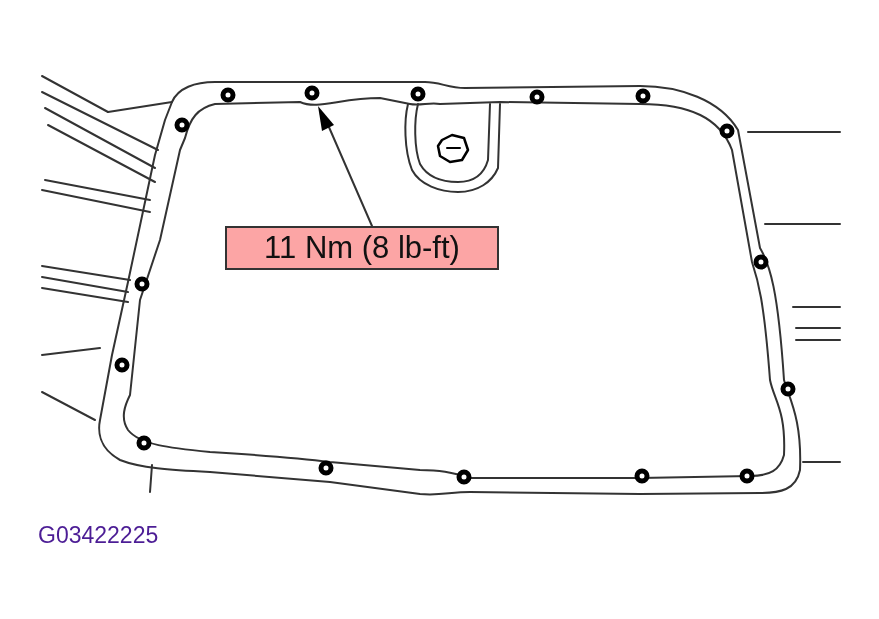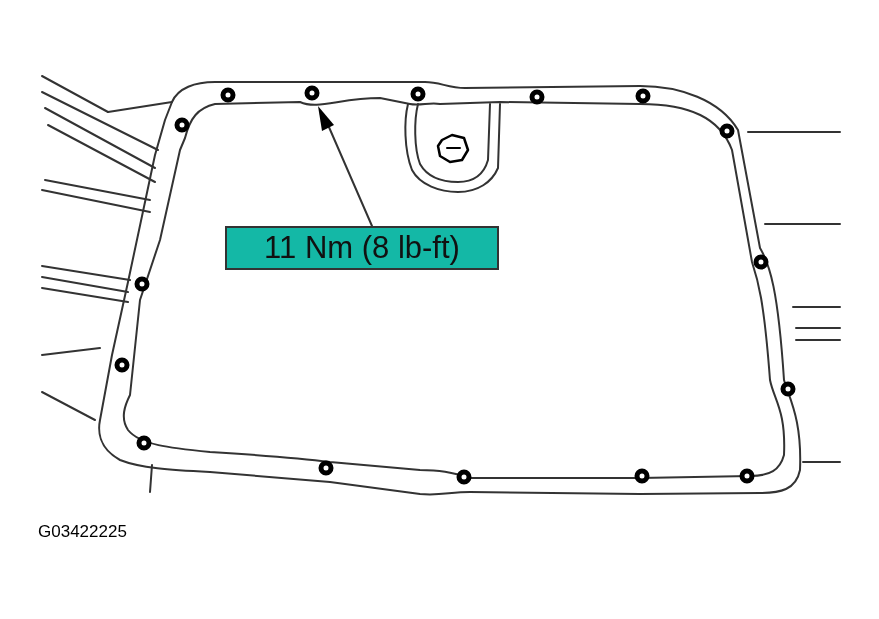--- a/index.html
+++ b/index.html
@@ -1,25 +1,25 @@
 <!DOCTYPE html>
 <html><head>
   <meta charset="utf-8">
   <style>
     html, body { margin: 0; padding: 0; background: #ffffff; }
     body { width: 879px; height: 619px; position: relative; overflow: hidden; font-family: "Liberation Sans", sans-serif; }
     #diagram { position: absolute; left: 0; top: 0; width: 879px; height: 619px; }
     .callout-box {
       position: absolute; left: 225px; top: 226px; width: 274px; height: 44px;
-      border: 2px solid #333; box-sizing: border-box; background: #14b8a6;
+      border: 2px solid #333; box-sizing: border-box; background: #fca5a5;
       display: flex; align-items: center; justify-content: center;
       font-size: 31px; color: #111; letter-spacing: 0px;
     }
     .figure-id {
-      position: absolute; left: 38px; top: 522px; font-size: 17px; color: #000000;
+      position: absolute; left: 38px; top: 522px; font-size: 23px; color: #4c1d95;
       font-family: "Liberation Sans", sans-serif;
       text-align: center;
     }
   </style>
 </head>
 <body>
 
 <svg id="diagram" viewBox="0 0 879 619" xmlns="http://www.w3.org/2000/svg">
   <g fill="none" stroke="#333" stroke-width="2" stroke-linecap="round" stroke-linejoin="round">
 

